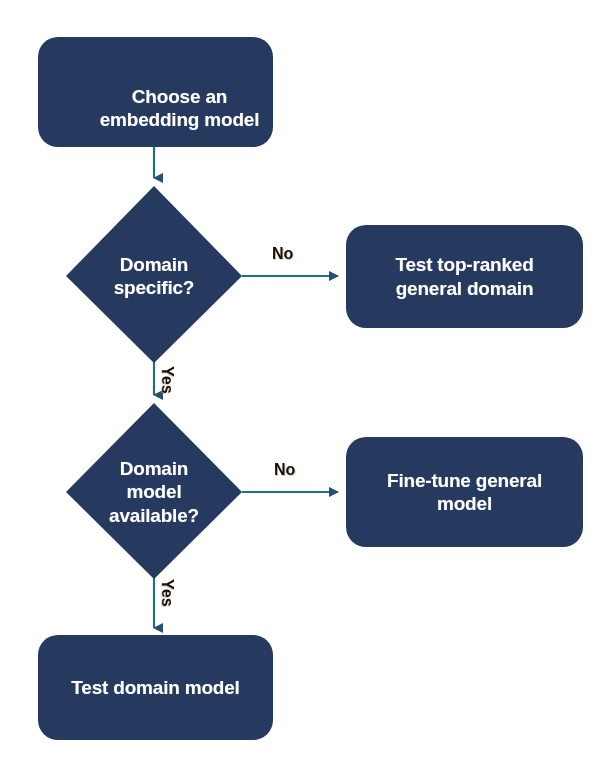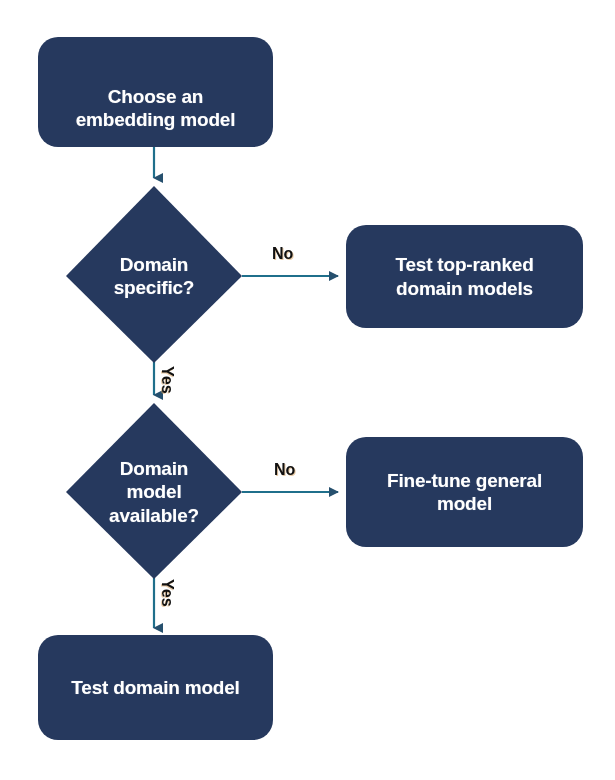--- a/index.html
+++ b/index.html
@@ -84,28 +84,28 @@
 
     <rect x="346" y="225" width="237" height="103" rx="20" ry="20" fill="#26395e"></rect>
 
     <polygon points="154,403 242,492 154,579 66,492" fill="#26395e"></polygon>
 
     <rect x="346" y="437" width="237" height="110" rx="20" ry="20" fill="#26395e"></rect>
 
     <rect x="38" y="635" width="235" height="105" rx="20" ry="20" fill="#26395e"></rect>
   </svg>
 
-  <div class="node-label" style="left:38px; top:37px; width:235px; height:142px;">Choose an
+  <div class="node-label" style="left:38px; top:37px; width:235px; height:142px;padding-left:24px;">Choose an
 embedding model</div>
 
   <div class="node-label" style="left:84px; top:226px; width:140px; height:100px;">Domain
 specific?</div>
 
   <div class="node-label" style="left:346px; top:225px; width:237px; height:103px;">Test top-ranked
-domain models</div>
+general domain</div>
 
   <div class="node-label" style="left:78px; top:432px; width:152px; height:120px;">Domain
 model
 available?</div>
 
   <div class="node-label" style="left:346px; top:437px; width:237px; height:110px;">Fine-tune general
 model</div>
 
   <div class="node-label" style="left:38px; top:635px; width:235px; height:105px;border-radius:11px;">Test domain model</div>
 

